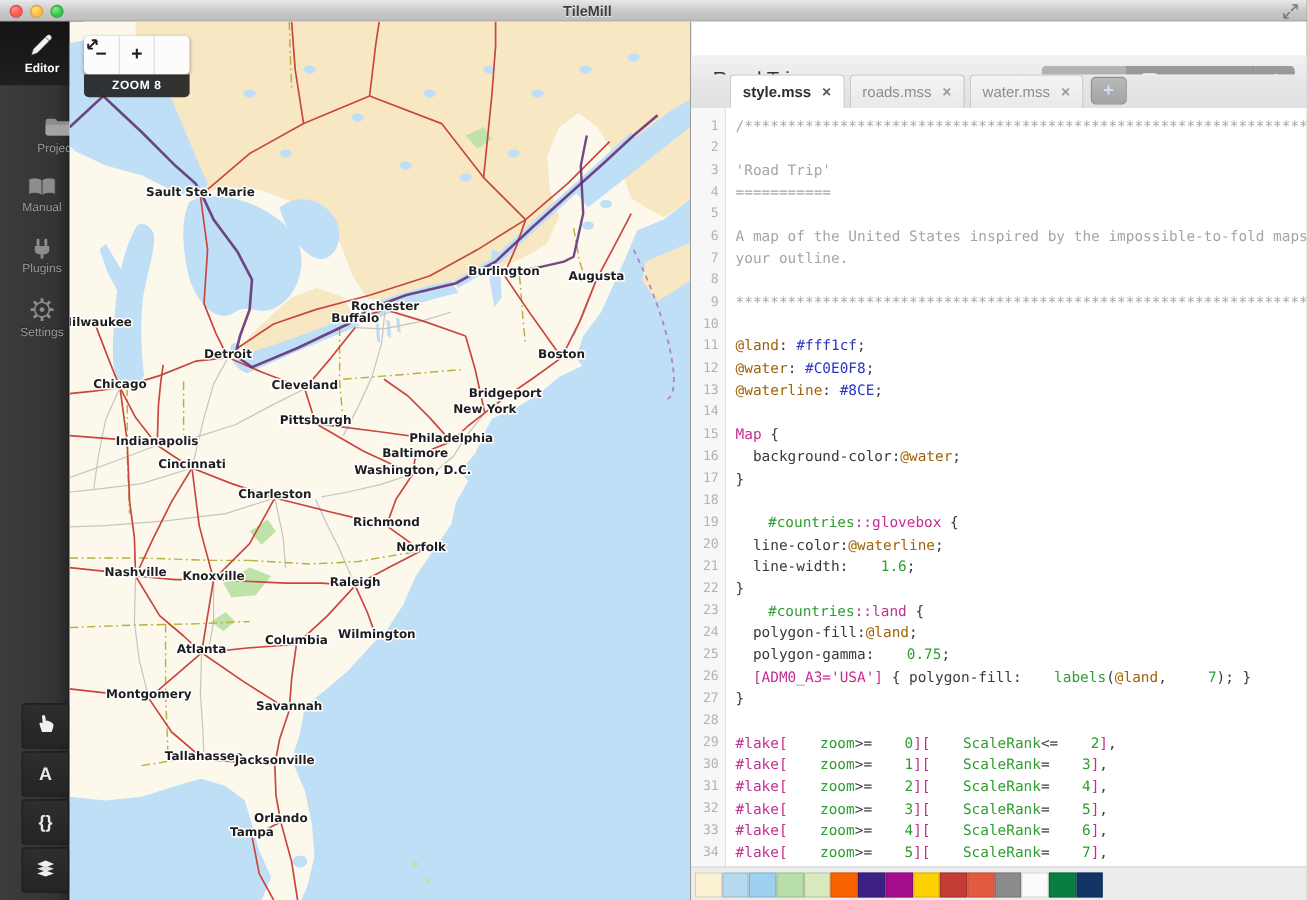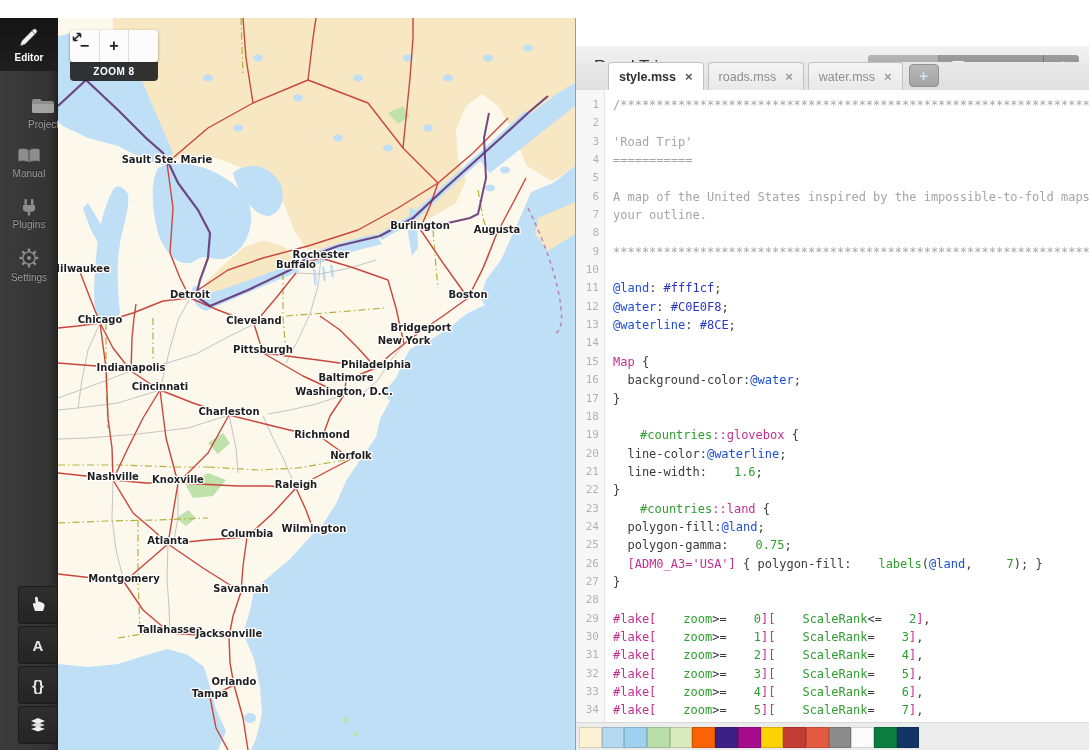--- a/index.html
+++ b/index.html
@@ -8,21 +8,21 @@
   
   .titlebar{position:absolute;left:0;top:0;width:1089px;height:18px;background:linear-gradient(#e8e8e8,#c9c9c9 55%,#bdbdbd);border-bottom:1px solid #8f8f8f;}
   .tl{position:absolute;top:3.5px;width:11px;height:11px;border-radius:50%;}
   .tl.r{left:8px;background:radial-gradient(circle at 35% 30%,#ff8d88,#fc5753 60%);border:1px solid #d94a45;}
   .tl.y{left:25px;background:radial-gradient(circle at 35% 30%,#ffe084,#fdbc40 60%);border:1px solid #d8a333;}
   .tl.g{left:42px;background:radial-gradient(circle at 35% 30%,#8ce98a,#33c748 60%);border:1px solid #2aa638;}
   .wintitle{position:absolute;left:0;right:110px;top:2px;text-align:center;font-size:12px;font-weight:bold;color:#3d3d3d;text-shadow:0 1px 0 #f5f5f5;}
   .fs-icon{position:absolute;right:7px;top:3px;width:13px;height:13px;opacity:.65;}
   
   .sidebar{position:absolute;left:0;top:18px;width:58px;height:732px;background:linear-gradient(90deg,#3c3c3c,#343434 80%,#262626);box-shadow:inset -1px 0 0 #1d1d1d;}
-  .side-item{position:relative;width:58px;padding:9px 0 8px;text-align:center;cursor:pointer;}
+  .side-item{position:relative;width:70px;padding:9px 0 8px;text-align:center;cursor:pointer;}
   .side-item .lbl{display:block;margin-top:3px;font-size:10px;color:#9a9a9a;text-shadow:0 -1px 0 #1a1a1a;}
   .side-item.active{background:linear-gradient(#141414,#1f1f1f);}
   .side-item.active .lbl{color:#fff;font-weight:bold;}
   .side-item svg{display:block;margin:0 auto;}
   .side-tools{position:absolute;left:18px;bottom:4px;width:40px;}
   .tool-btn{width:40px;height:38px;margin-bottom:2px;background:linear-gradient(#2e2e2e,#242424);border:1px solid #1b1b1b;border-radius:3px;color:#e8e8e8;display:flex;align-items:center;justify-content:center;font-size:15px;font-weight:bold;cursor:pointer;}
   
   .map{position:absolute;left:58px;top:18px;width:517px;height:732px;overflow:hidden;background:#bfdff7;}
   .map svg{position:absolute;left:0;top:0;}
   .zoomctl{position:absolute;left:12px;top:12px;width:88px;height:32px;background:#fcfcfc;border-radius:4px;box-shadow:0 1px 3px rgba(0,0,0,.4);display:flex;z-index:5;}
@@ -47,31 +47,40 @@
   .tab.active{background:#fff;color:#2e2e2e;font-weight:bold;z-index:2;margin-left:32px;}
   .tab.active .x{color:#555;}
   .newtab{float:left;margin:2px 0 0 6px;width:30px;height:23px;border-radius:4px;background:linear-gradient(#b9b9b9,#a3a3a3);border:1px solid #909090;color:#cfe3f7;font-size:15px;font-weight:bold;text-align:center;line-height:21px;cursor:pointer;}
   .bluestrip{position:absolute;top:45px;left:410px;right:0;height:26px;background:#b5d5f2;}
   .codewrap{position:absolute;left:0;top:72px;width:100%;height:632px;overflow:hidden;background:#fff;}
   .gutter{position:absolute;left:0;top:0;width:29px;height:100%;background:#f7f7f7;border-right:1px solid #e4e4e4;}
   .codewrap pre{margin:0;font-family:"DejaVu Sans Mono",monospace;font-size:12px;line-height:18.35px;white-space:pre;}
   .gutter pre{padding:6px 5px 0 0;text-align:right;color:#b3b3b3;font-size:11px;}
   .codelines{position:absolute;left:30px;top:0;right:0;height:100%;overflow:hidden;}
   .codelines pre{padding:6px 0 0 7px;color:#3a3a3a;}
-  .tk-c{color:#a5a5a5;} .tk-v{color:#1d4ed8;} .tk-h{color:#2a35c4;}
+  .tk-c{color:#a5a5a5;} .tk-v{color:#a16207;} .tk-h{color:#2a35c4;}
   .tk-s{color:#c22f90;} .tk-g{color:#2e9e2e;margin-left:27px;} .tk-p{color:#3a3a3a;}
   .bottomstrip{position:absolute;left:0;bottom:0;width:100%;height:28px;background:#ececec;border-top:1px solid #d9d9d9;}
   .palette{position:absolute;left:3px;top:4px;height:21px;display:flex;}
   .swatch{width:22.7px;height:21px;box-shadow:inset 0 0 0 1px rgba(0,0,0,.15);cursor:pointer;}
 </style>
 </head>
 <body>
 
 <div class="app">
 
+  <div class="titlebar">
+    <span class="tl r"></span>
+    <span class="tl y"></span>
+    <span class="tl g"></span>
+    <div class="wintitle">TileMill</div>
+    <svg class="fs-icon" viewBox="0 0 13 13">
+      <path d="M12 1 L7 6 M12 1 l-4 0 M12 1 l0 4 M1 12 L6 7 M1 12 l4 0 M1 12 l0 -4" stroke="#555" stroke-width="1.4" fill="none"></path>
+    </svg>
+  </div>
 
   <div class="sidebar">
     <div id="side-items">
         <div class="side-item active"><span><svg width="24" height="22" viewBox="0 0 24 22">
               <path d="M3 19 l1.6-5 L16 2.5 a2.3 2.3 0 0 1 3.4 3.4 L8 17.4 Z M15 4 l3.4 3.4" fill="#f2f2f2" stroke="#2b2b2b" stroke-width=".6"></path>
             </svg></span><span class="lbl">Editor</span></div>
         <div class="side-item" style="margin-top: 16px; padding-left: 28px;"><span><svg width="26" height="20" viewBox="0 0 26 20">
               <path d="M2 5 q0-2 2-2 h6 l2 2 h10 q2 0 2 2 v8 q0 2-2 2 H4 q-2 0-2-2 Z" fill="#8d8d8d"></path>
               <path d="M2 8 h22 v7 q0 2-2 2 H4 q-2 0-2-2 Z" fill="#a3a3a3"></path>
             </svg></span><span class="lbl">Projects</span></div>

